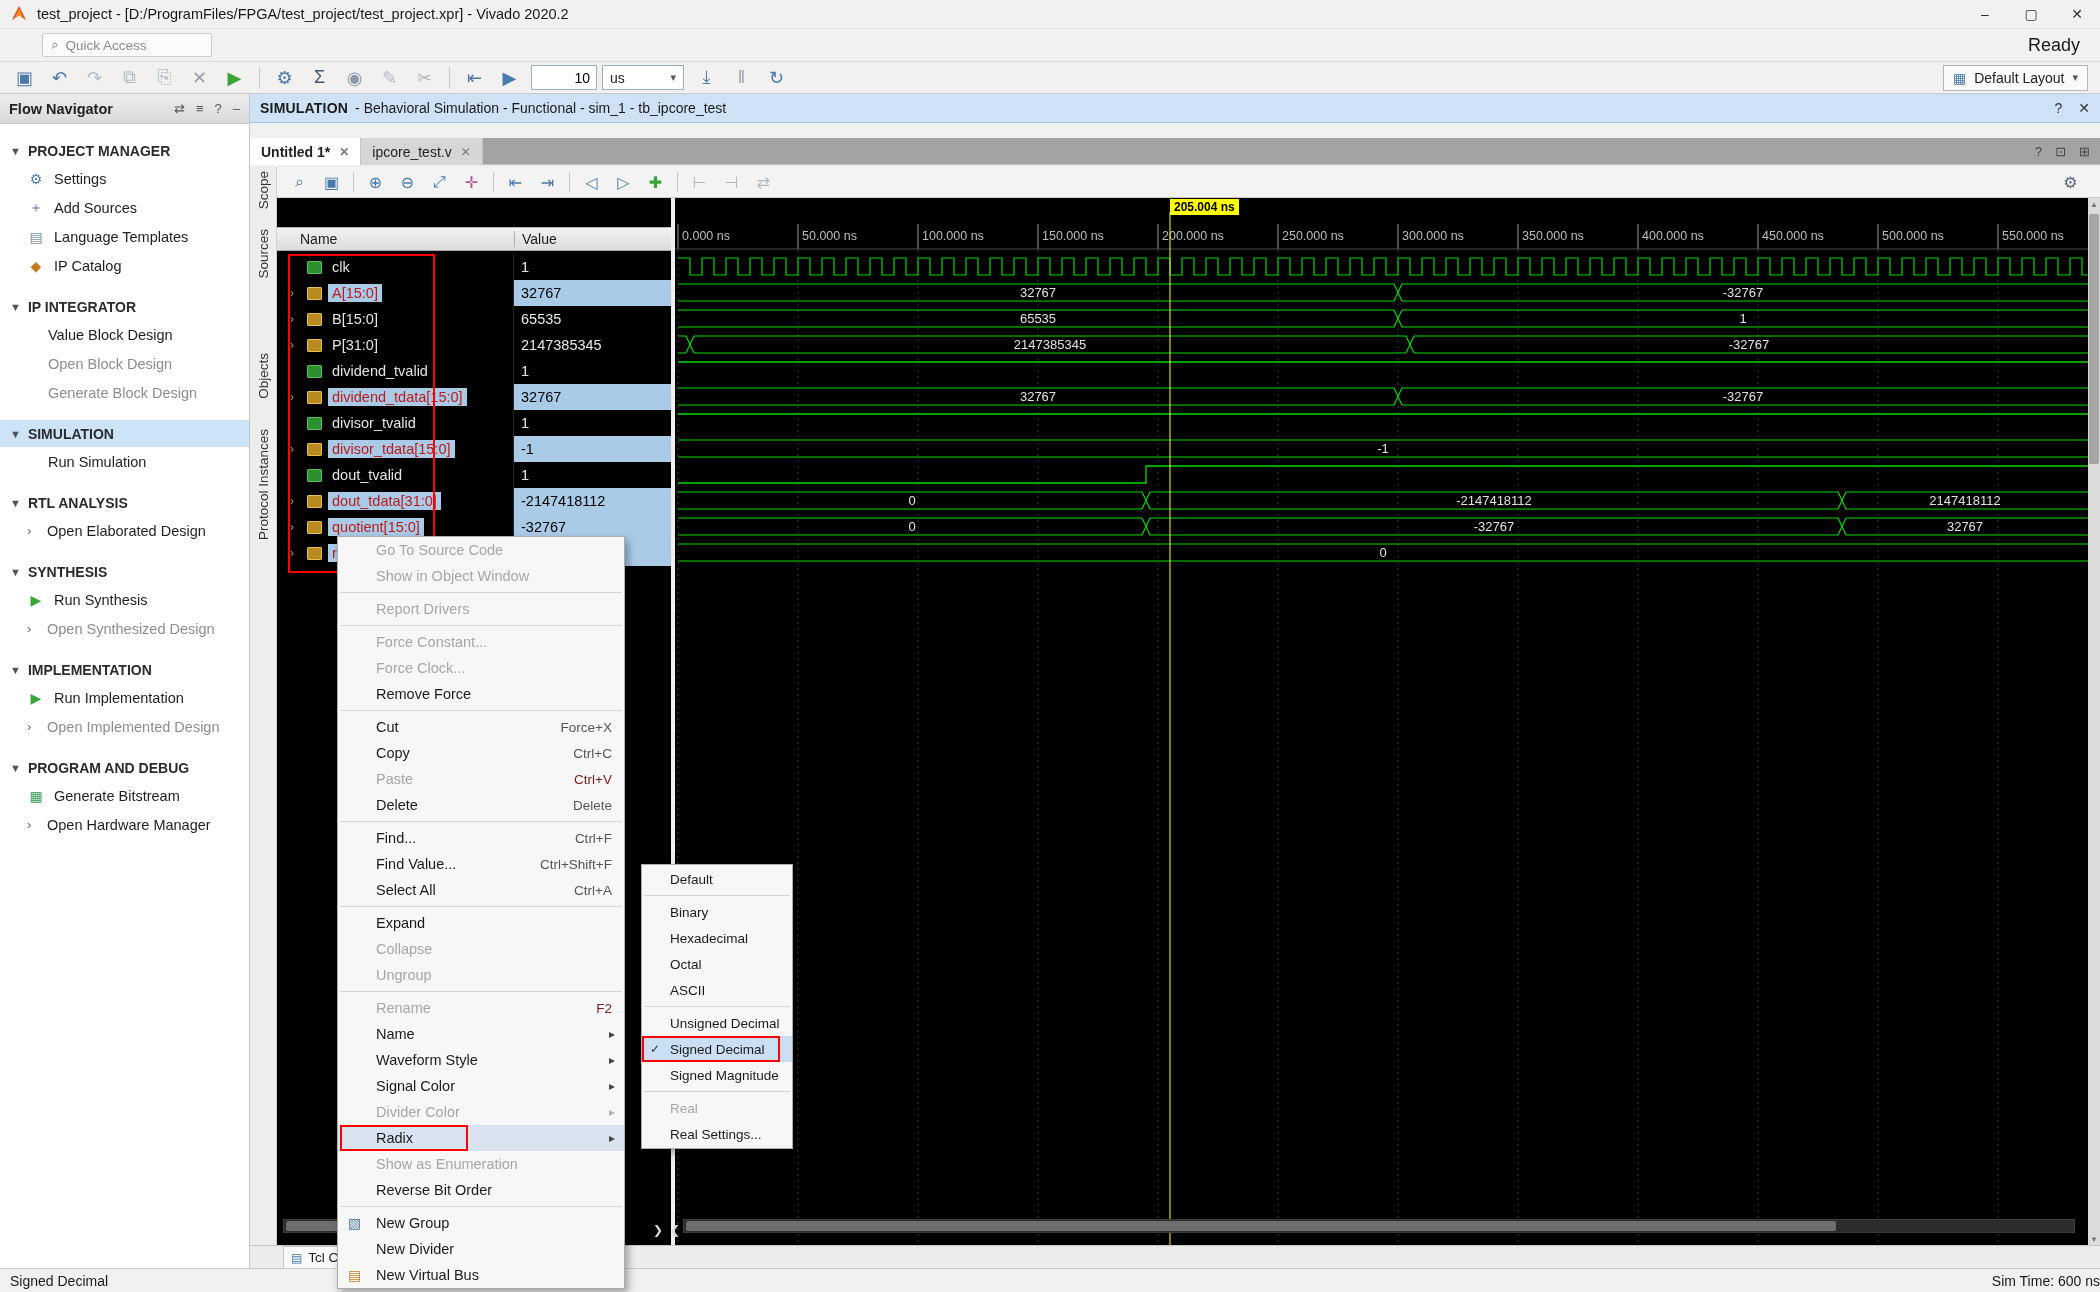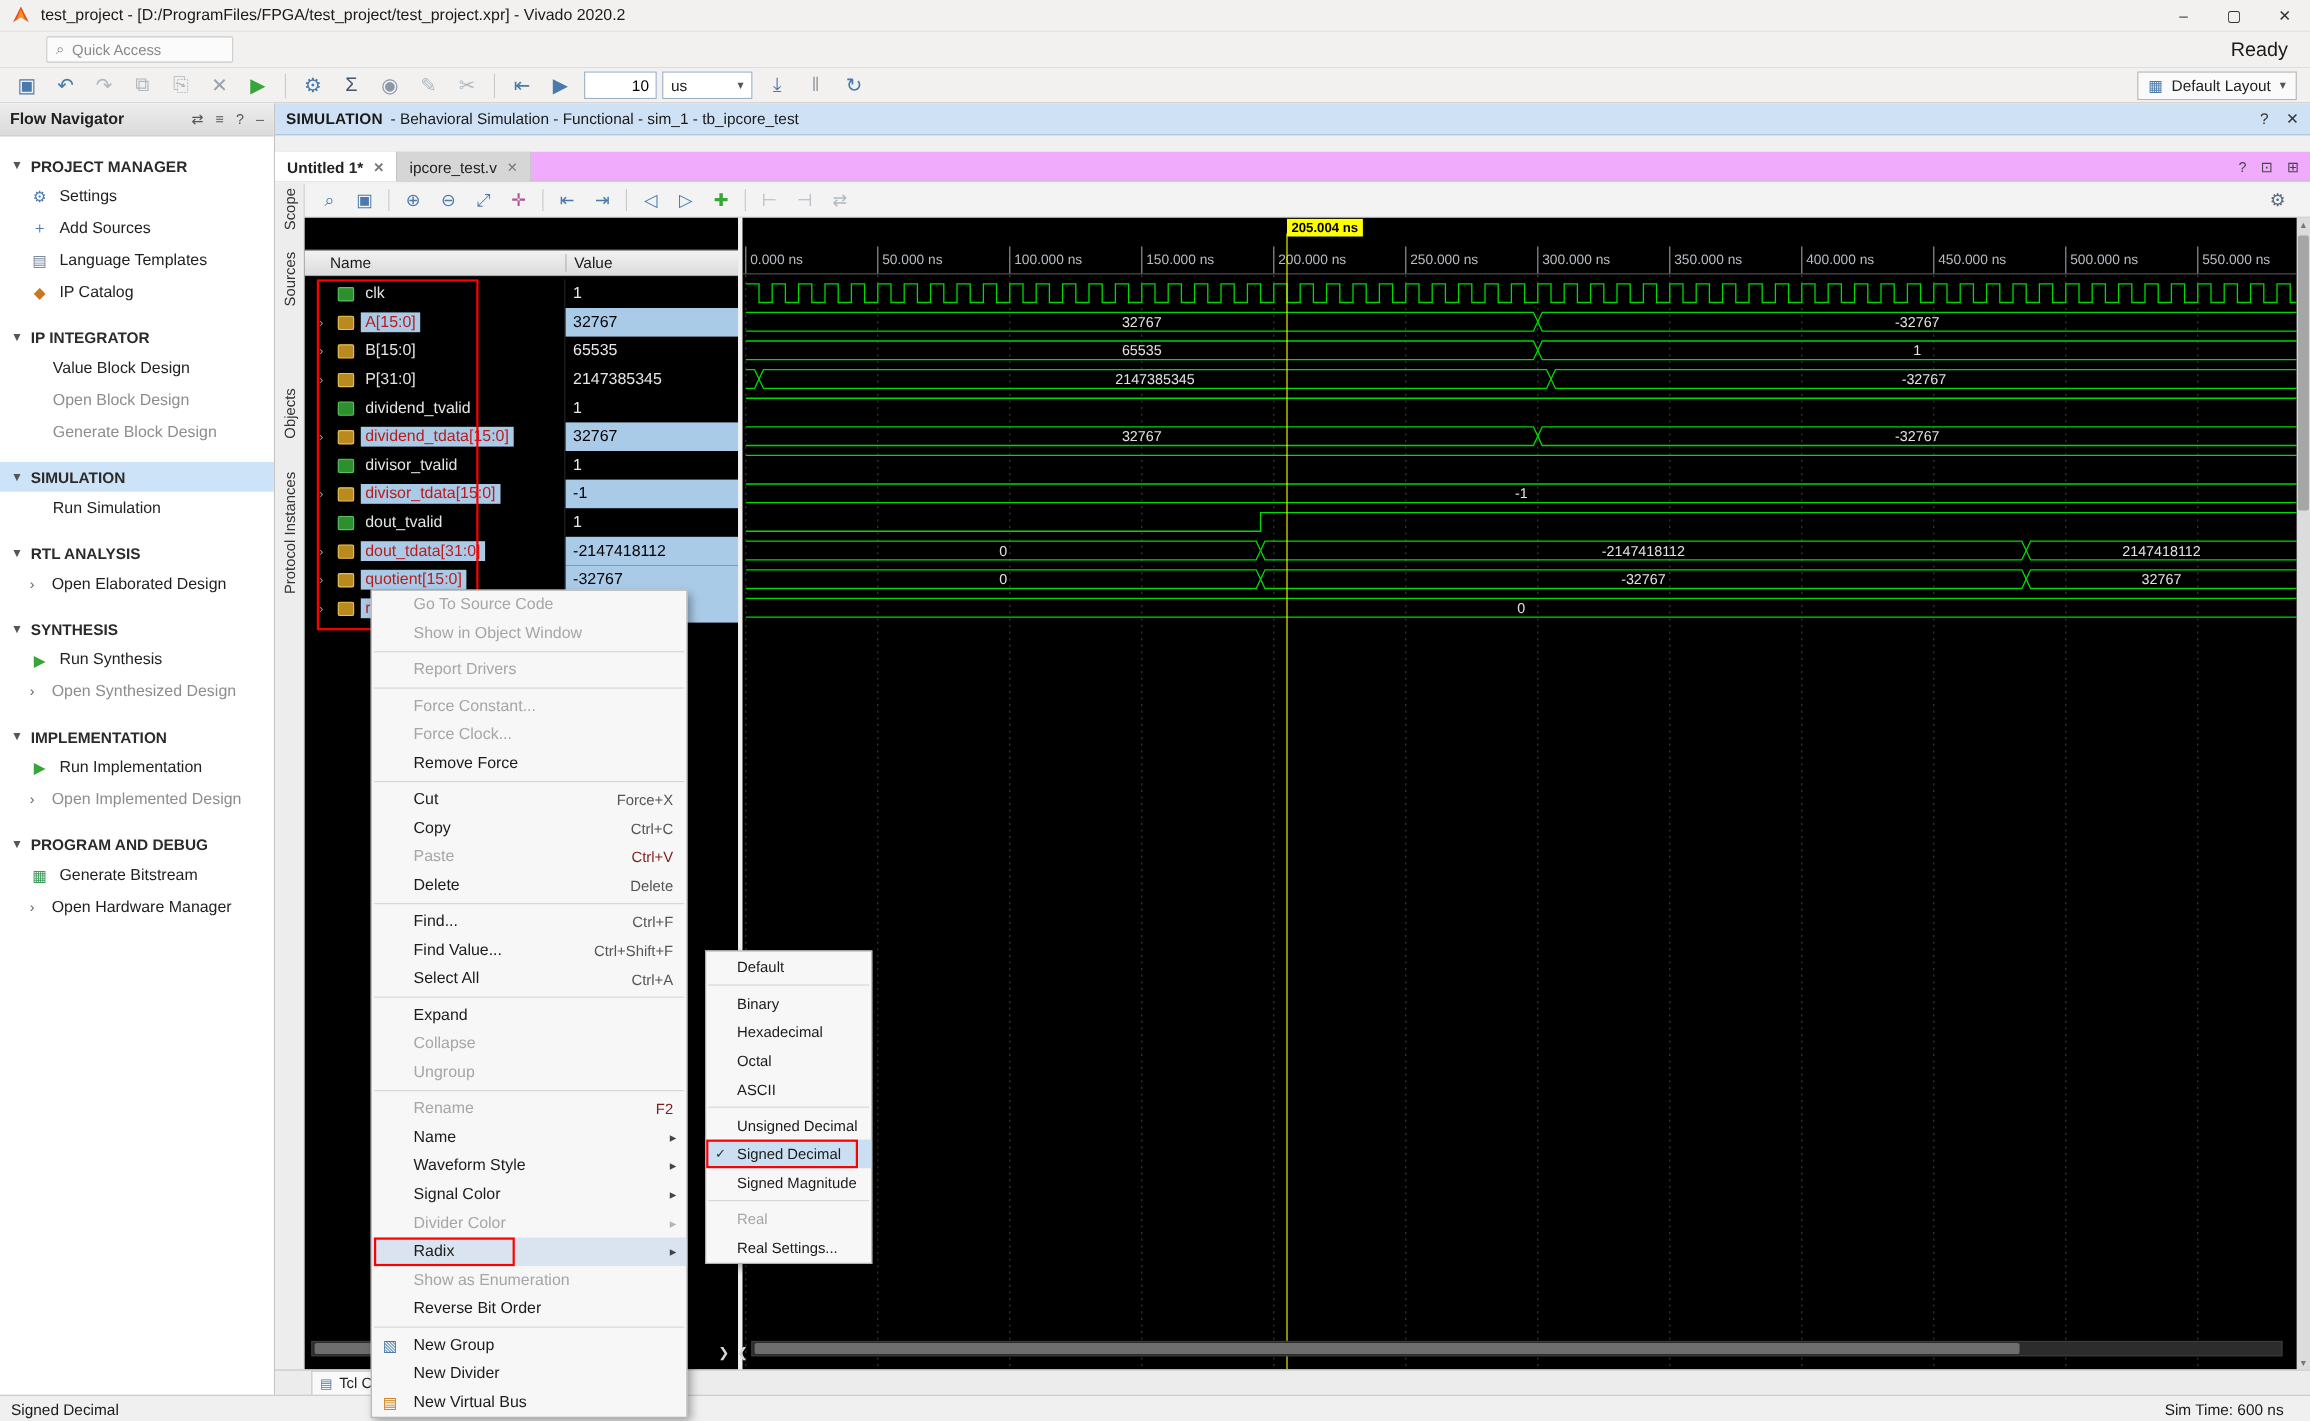--- a/index.html
+++ b/index.html
@@ -43,21 +43,21 @@
   .fn-item.plain{padding-left:48px}
   .fn-item.dim{color:#8d8d8d}
   .fn-item .exp{color:#666;font-size:13px;width:11px}
   .fn-item .ficon{width:18px;text-align:center;font-size:14px}
 
   
   #main{left:250px;top:94px;width:1850px;height:1174px;background:#f0f0f0}
   #simheader{position:absolute;left:0;top:0;width:1850px;height:29px;background:#cfe2f5;border-bottom:1px solid #a9c3da;display:flex;align-items:center;padding-left:10px;font-size:14px;color:#1a1a1a}
   #simheader b{margin-right:7px;letter-spacing:.2px}
   #sh-icons{margin-left:auto;margin-right:10px;display:flex;gap:16px;color:#333;font-size:14px}
-  #tabbar{position:absolute;left:0;top:44px;width:1850px;height:27px;background:#f0abfc;border-bottom:1px solid #c4c4c4;display:flex}
+  #tabbar{position:absolute;left:0;top:44px;width:1850px;height:27px;background:#a3a3a3;border-bottom:1px solid #c4c4c4;display:flex}
   .tab{height:27px;display:flex;align-items:center;padding:0 11px;font-size:14px;color:#222;border-right:1px solid #c4c4c4;background:#d6d6d6}
   .tab.active{background:#ffffff;font-weight:bold}
   .tab .x{margin-left:9px;color:#777;font-size:12px}
   #tab-ricons{position:absolute;right:10px;top:0;height:27px;display:flex;align-items:center;gap:13px;color:#444;font-size:13px}
 
   #wavetoolbar{position:absolute;left:27px;top:73px;width:1823px;height:31px;background:#f3f3f3;border-bottom:1px solid #c9c9c9;display:flex;align-items:center;padding-left:7px;gap:1px}
   .wtbtn{width:31px;height:26px;display:flex;align-items:center;justify-content:center;font-size:16px}
   .wtsep{width:1px;height:20px;background:#c9c9c9;margin:0 5px}
   #wt-gear{margin-left:auto;margin-right:14px}
 
@@ -91,21 +91,21 @@
   #vscroll .arr{position:absolute;left:0;width:12px;height:12px;color:#777;font-size:8px;display:flex;align-items:center;justify-content:center}
   #vscroll .vthumb{position:absolute;left:1px;top:16px;width:10px;height:250px;background:#a6a6a6;border-radius:2px}
 
   #tclbar{position:absolute;left:0;top:1151px;width:1850px;height:23px;background:#ececec;border-top:1px solid #c4c4c4;display:flex;align-items:flex-end}
   #tcltab{margin-left:33px;width:96px;height:22px;background:#f9f9f9;border:1px solid #c4c4c4;border-bottom:none;display:flex;align-items:center;gap:6px;padding:0 7px;font-size:13.5px;color:#222;overflow:hidden;white-space:nowrap}
   #tcltab .tic{color:#4a7aab;font-size:12px}
 
   
   #statusbar{left:0;top:1268px;width:2100px;height:24px;background:#f0f0f0;border-top:1px solid #c9c9c9;display:flex;align-items:center;font-size:14px;color:#1a1a1a}
   #status-left{padding-left:10px}
-  #status-right{margin-left:auto;padding-right:24px}
+  #status-right{margin-left:auto;padding-right:0}
 
   
   #redbox-signals{left:288px;top:254px;width:147px;height:319px;border:2px solid #ff0000;z-index:30;pointer-events:none}
 
   
   #ctxmenu{left:337px;top:536px;width:288px;background:#f7f7f7;border:1px solid #acacac;box-shadow:3px 4px 8px rgba(0,0,0,.35);z-index:40}
   .cm-item{position:relative;height:26px;display:flex;align-items:center;padding:0 12px 0 38px;font-size:14.5px;color:#1b1b1b}
   .cm-item.dis{color:#a6a6a6}
   .cm-item.hl{background:#d9e4f0}
   .cm-short{margin-left:auto;color:#555;font-size:13.5px}

